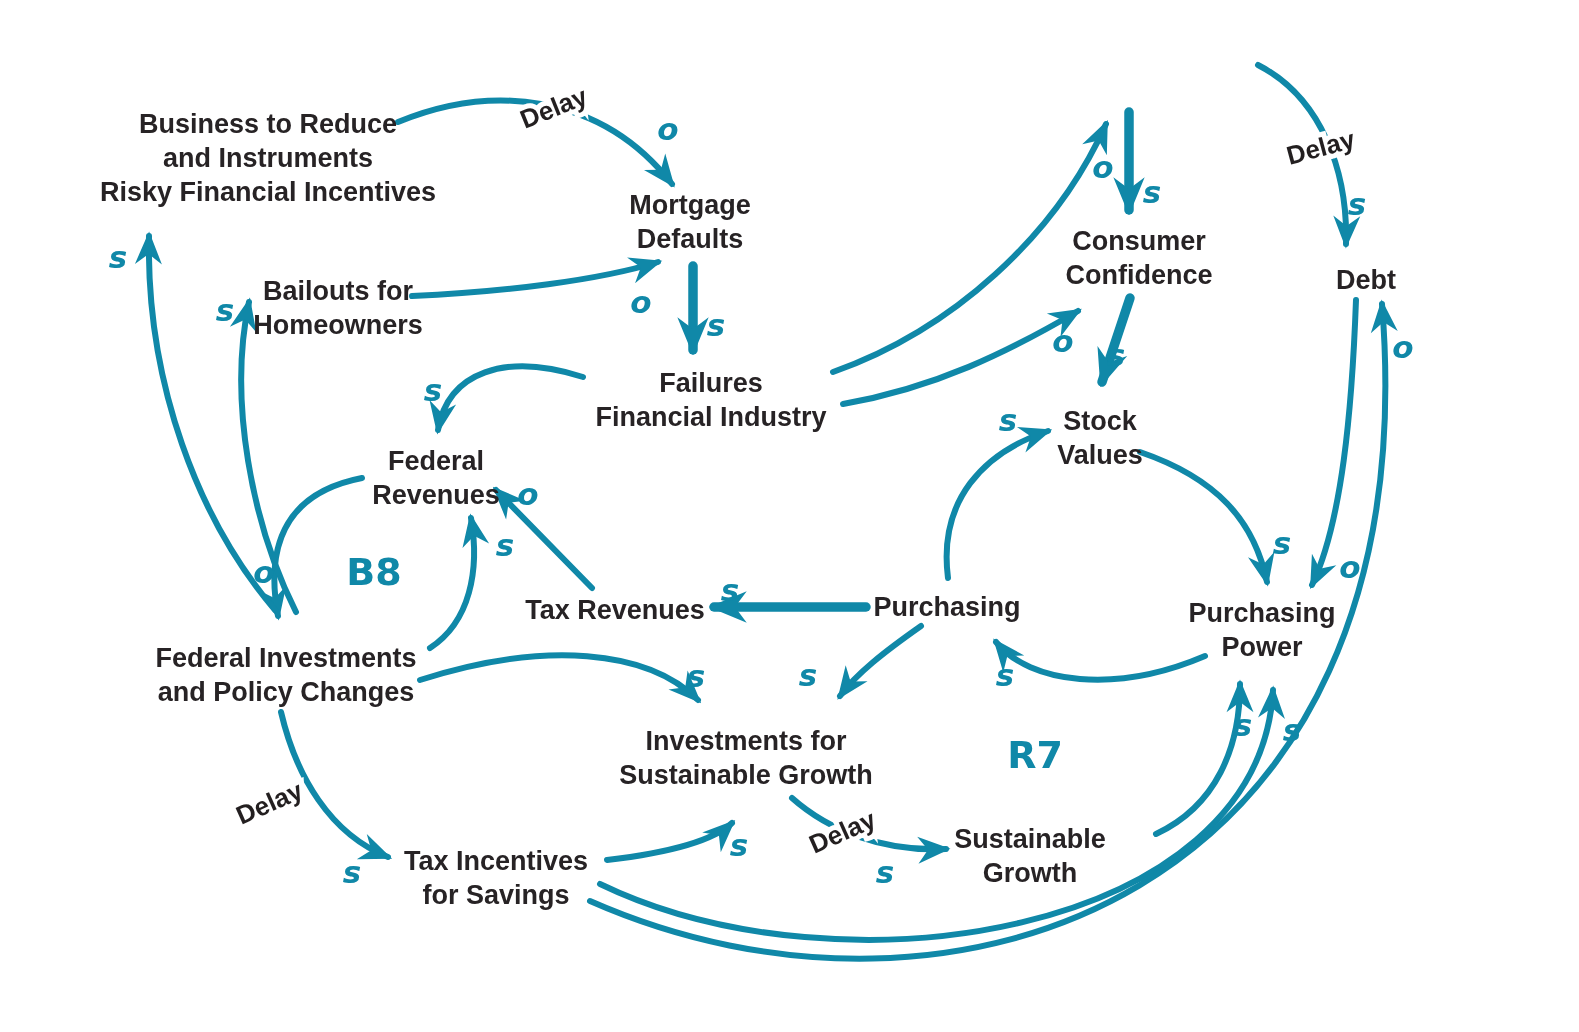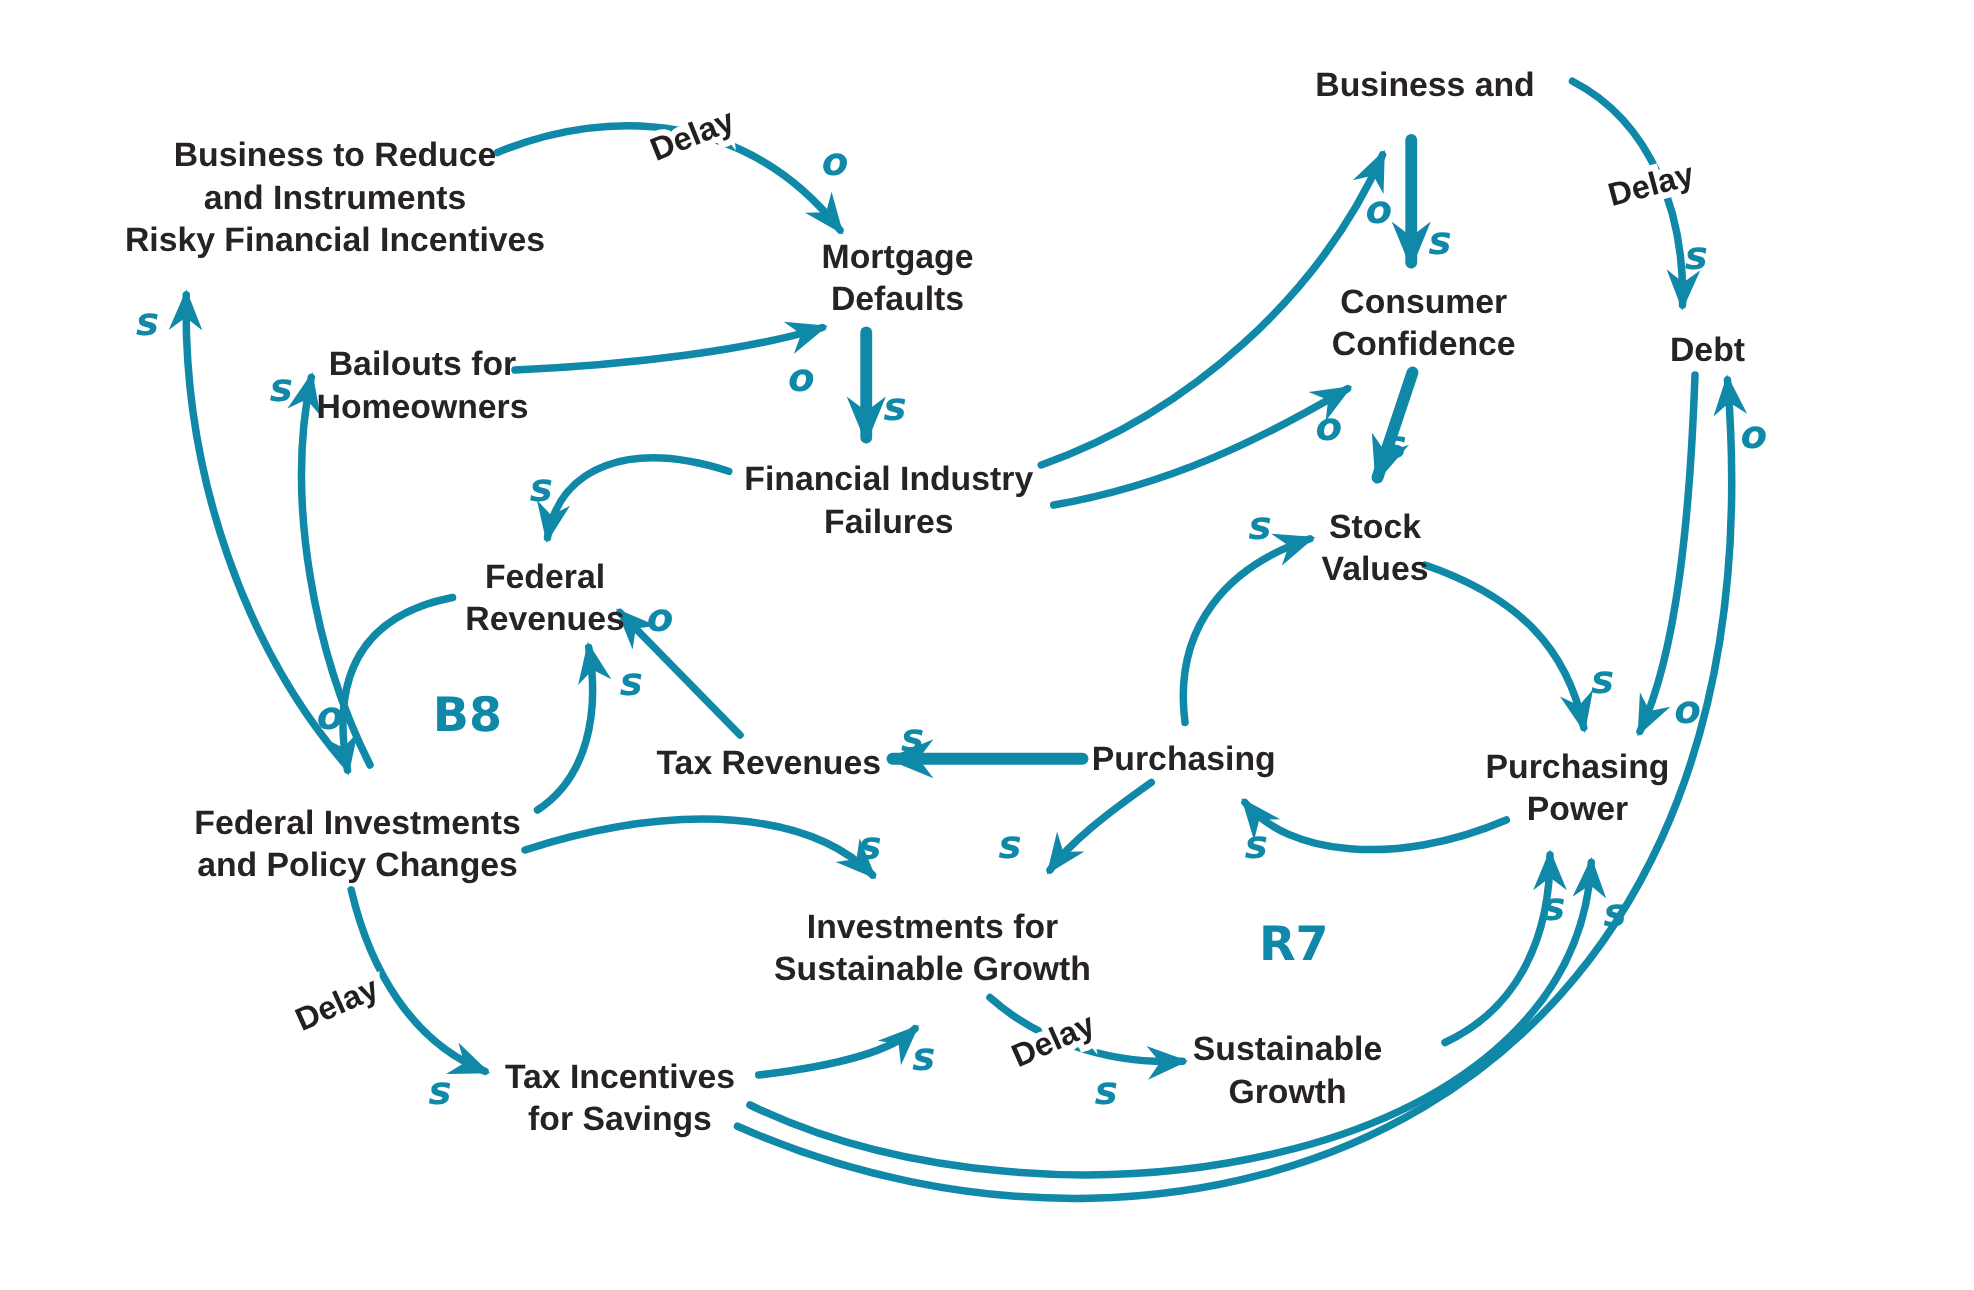--- a/index.html
+++ b/index.html
@@ -107,46 +107,45 @@
     <text class="loop-label" x="374" y="585" text-anchor="middle">B8</text>
     <text class="loop-label" x="1035" y="768" text-anchor="middle">R7</text>
   </svg>
 
   <div class="node" style="left:268px;top:158px;">
     <div>Business to Reduce</div>
     <div>and Instruments</div>
     <div>Risky Financial Incentives</div>
   </div>
 
-  <div class="node" style="left:718px;top:222px;">
+  <div class="node" style="left:690px;top:222px;">
     <div>Mortgage</div>
     <div>Defaults</div>
   </div>
 
   <div class="node" style="left:338px;top:308px;">
     <div>Bailouts for</div>
     <div>Homeowners</div>
   </div>
 
   <div class="node" style="left:1140px;top:68px;">
-    <div>Business and</div>
   </div>
 
   <div class="node" style="left:1139px;top:258px;">
     <div>Consumer</div>
     <div>Confidence</div>
   </div>
 
   <div class="node" style="left:1366px;top:280px;text-align:center;">
     <div>Debt</div>
   </div>
 
   <div class="node" style="left:711px;top:400px;">
+    <div>Failures</div>
     <div>Financial Industry</div>
-    <div>Failures</div>
   </div>
 
   <div class="node" style="left:436px;top:478px;">
     <div>Federal</div>
     <div>Revenues</div>
   </div>
 
   <div class="node" style="left:1100px;top:438px;">
     <div>Stock</div>
     <div>Values</div>

